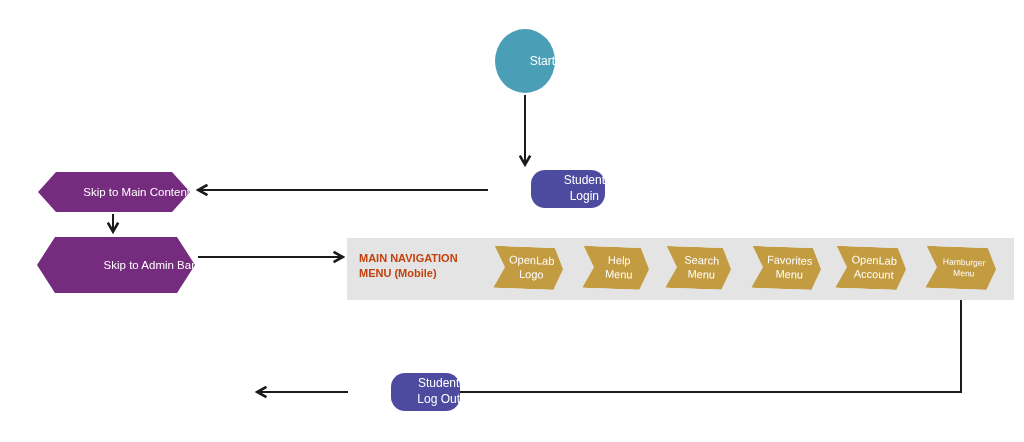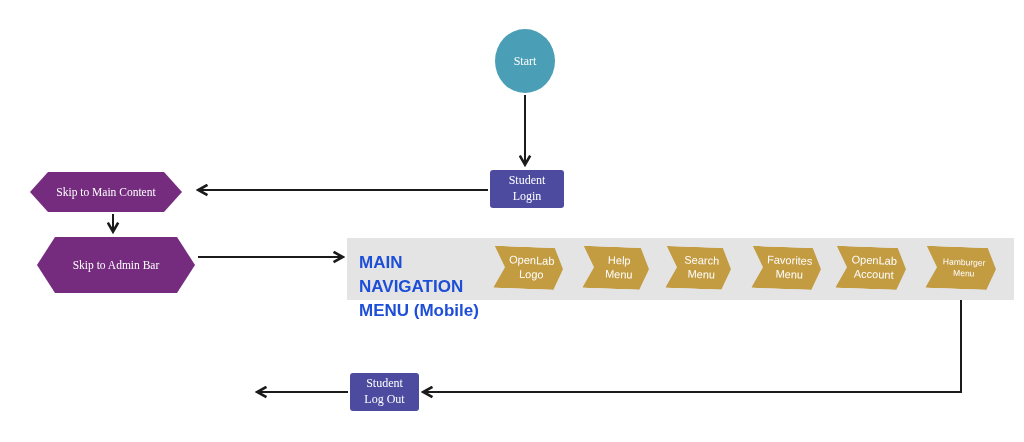--- a/index.html
+++ b/index.html
@@ -10,33 +10,33 @@
     --graybar:#E4E4E4;
     --line:#1B1B1B;
   }
   html,body{margin:0;padding:0;background:#fff;}
   .canvas{
     position:relative;width:1024px;height:442px;background:#ffffff;
     font-family:"Liberation Sans",sans-serif;overflow:hidden;
   }
   .connectors{position:absolute;left:0;top:0;width:1024px;height:442px;}
   .node{
-    position:absolute;display:flex;align-items:center;justify-content:center;
-    text-align:center;color:#fff;white-space:pre-line;box-sizing:border-box;font-family:Liberation Serif, serif;
+    position:absolute;display:flex;align-items:center;justify-content:flex-end;
+    text-align:center;color:#fff;white-space:pre-line;box-sizing:border-box;
   }
   .terminator{background:var(--teal);border-radius:50%;font-size:12px;}
-  .process{background:var(--indigo);border-radius:3px;font-size:12px;line-height:1.3;}
+  .process{background:var(--indigo);border-radius:14px;font-size:12px;line-height:1.3;margin-left:41px;}
   .hex{
     background:var(--purple);font-size:11.5px;
     clip-path:polygon(18px 0,calc(100% - 18px) 0,100% 50%,calc(100% - 18px) 100%,18px 100%,0 50%);
   }
   .navbar{position:absolute;left:347px;top:238px;width:667px;height:62px;background:var(--graybar);}
   .nav-title{
-    position:absolute;left:12px;top:13px;width:128px;color:#1d4ed8;
-    font-weight:bold;font-size:17px;line-height:1.4;white-space:pre-line;
+    position:absolute;left:12px;top:13px;width:128px;color:#c2410c;
+    font-weight:bold;font-size:11px;line-height:1.4;white-space:pre-line;
   }
   .chev{
     position:absolute;top:9px;height:42px;background:var(--gold);
     clip-path:polygon(0 0,calc(100% - 9px) 0,100% 50%,calc(100% - 9px) 100%,0 100%,11px 50%);
     transform:rotate(2deg);
     display:flex;align-items:center;justify-content:center;
     color:#fff;font-size:11px;line-height:1.25;text-align:center;
     white-space:pre-line;padding-left:6px;box-sizing:border-box;
   }
   .chev.small{font-size:8.5px;}
@@ -69,21 +69,21 @@
 
   <div class="node terminator" style="left:495px;top:29px;width:60px;height:64px;">
     <span>Start</span>
   </div>
 
   <div class="node process" style="left:490px;top:170px;width:74px;height:38px;">
     <span>Student
 Login</span>
   </div>
 
-  <div class="node hex" style="left:30px;top:172px;width:152px;height:40px;">
+  <div class="node hex" style="left:38px;top:172px;width:152px;height:40px;">
     <span>Skip to Main Content</span>
   </div>
 
   <div class="node hex" style="left:37px;top:237px;width:158px;height:56px;">
     <span>Skip to Admin Bar</span>
   </div>
 
   <div class="navbar">
     <div class="nav-title">MAIN NAVIGATION
 MENU (Mobile)</div>

